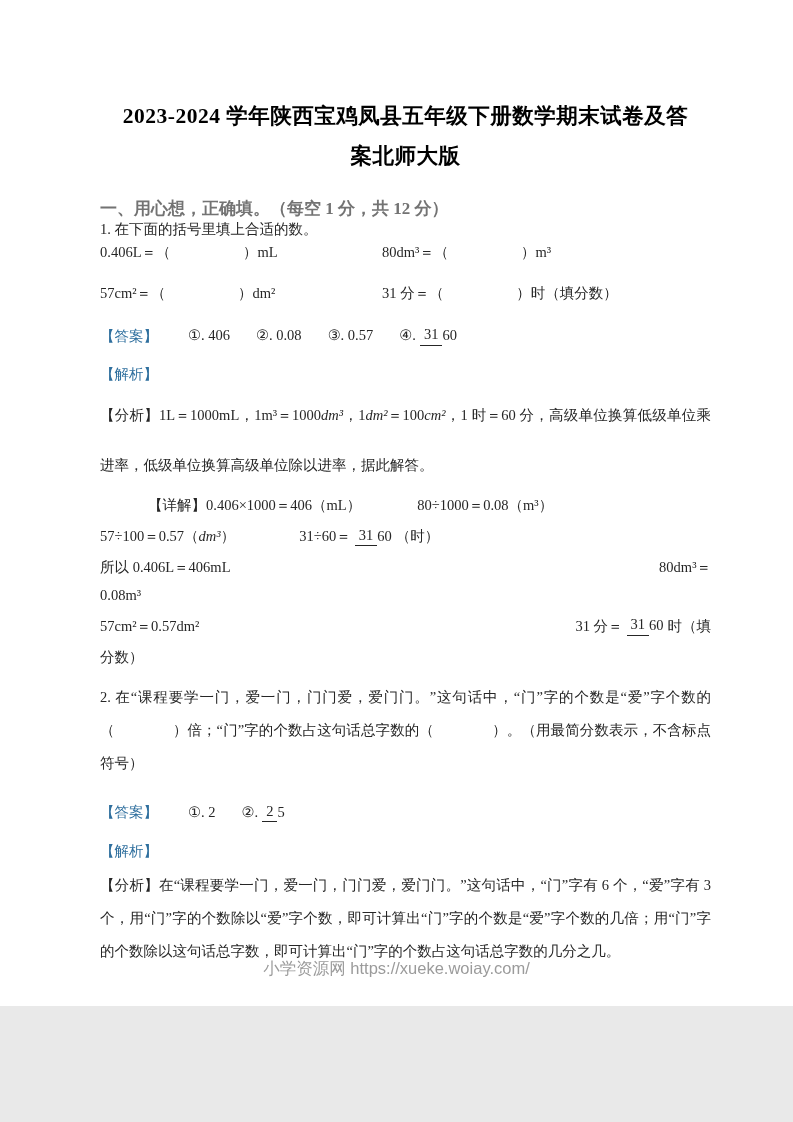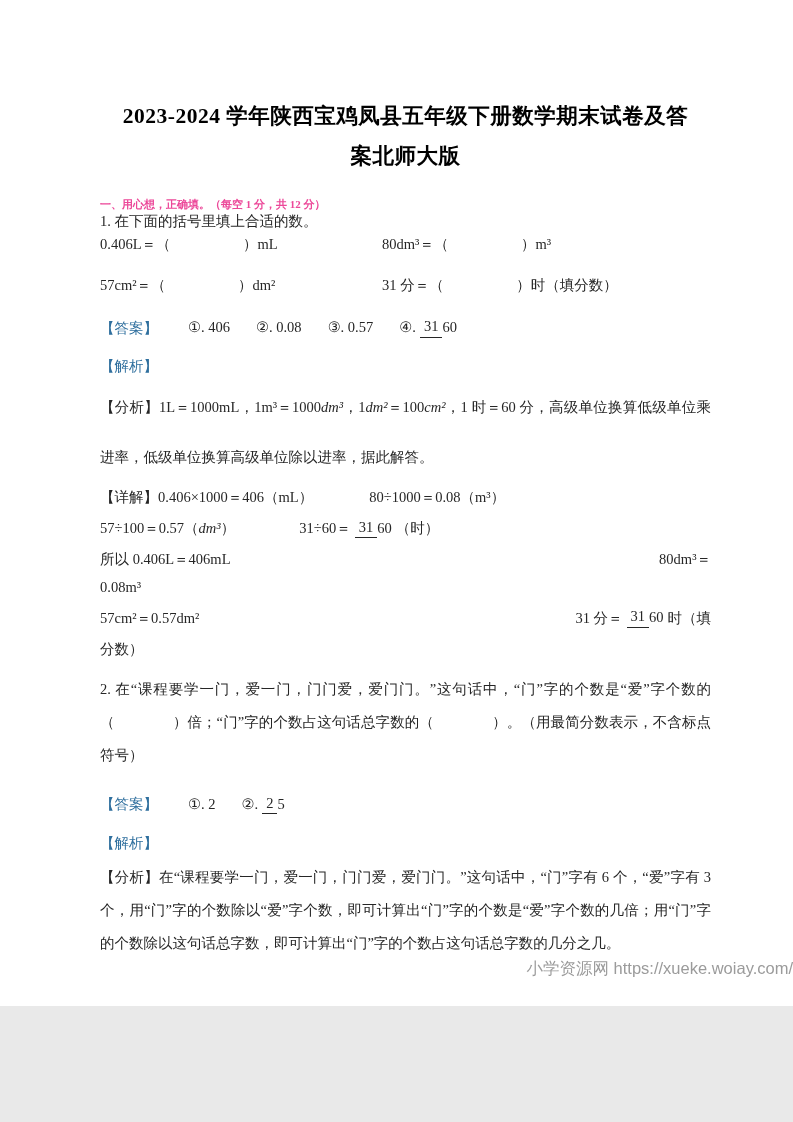--- a/index.html
+++ b/index.html
@@ -14,21 +14,21 @@
     color: #262626;
     font-size: 14.5px;
     overflow: hidden;
   }
   .content { padding: 96px 82px 0 100px; }
 
   .title { text-align: center; font-weight: bold; font-size: 21.5px; line-height: 40px; color: #000; letter-spacing: 0.5px; }
   .title .tl { display: block; }
 
   .subtitle { text-align: center; font-weight: bold; margin-top: 30px; font-size: 14.5px; color: #111; }
-  .section-heading { font-weight: bold; margin-top: 21px; font-size: 11px; color: #ec4899; }
+  .section-heading { font-weight: bold; margin-top: 21px; font-size: 17px; color: #737373; }
 
   .line { }
 
   .unit-grid {
     display: grid;
     grid-template-columns: 282px 1fr;
     row-gap: 22px;
     margin-top: 4px;
   }
 
@@ -38,40 +38,40 @@
   .blue { font-weight: normal; }
 
   .label-line { margin-top: 8px; }
 
   .para { text-align: justify; }
   .q1-analysis { margin-top: 6px; line-height: 50px; }
   .q2-para { margin-top: 14px; line-height: 33px; }
   .q2-analysis { margin-top: 8px; line-height: 33px; }
 
   .fline { margin-top: 10px; display: flex; align-items: center; }
-  .fline.first { margin-top: 6px; }
+  .fline.first { margin-top: 6px; margin-left: 48px; }
   .fline.between { justify-content: space-between; }
   .fline .right-part { display: inline-flex; align-items: center; }
 
   .frac {
     display: inline-flex;
     flex-direction: row;
     vertical-align: middle;
     margin: 2px 4px;
     line-height: 1.2;
     font-size: 14.5px;
   }
   .frac .num { display: block; border-bottom: 1.4px solid currentColor; padding: 0 4px 1px; }
   .frac .den { display: block; padding-top: 1px; }
 
   .footer {
     position: absolute;
     left: 0; right: 0;
     bottom: 26px;
-    text-align: right;
+    text-align: center;
     font-family: "Liberation Sans", "DejaVu Sans", sans-serif;
     font-size: 16.5px;
   }
   .footer a { text-decoration: none; color: inherit; }
 </style>
 </head>
 <body>
 
 <div class="page">
   <div class="content">

